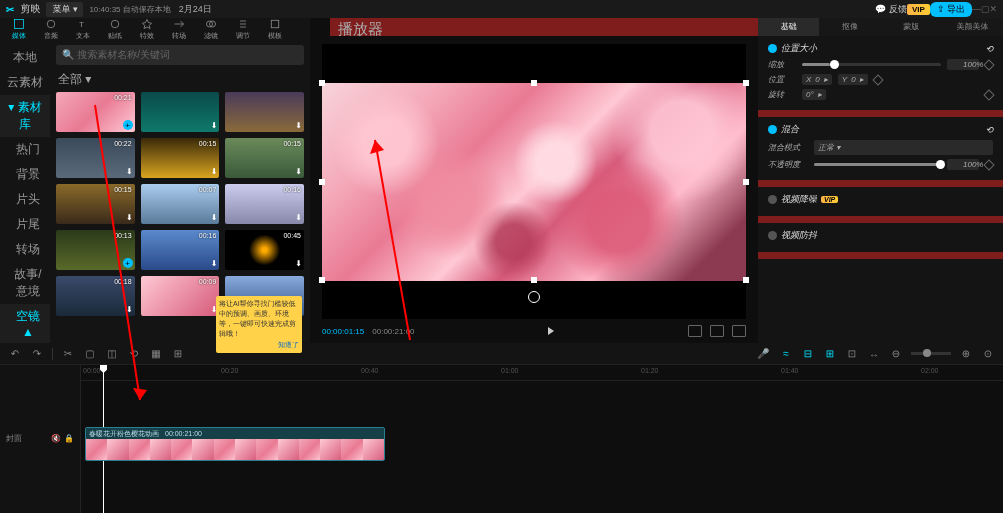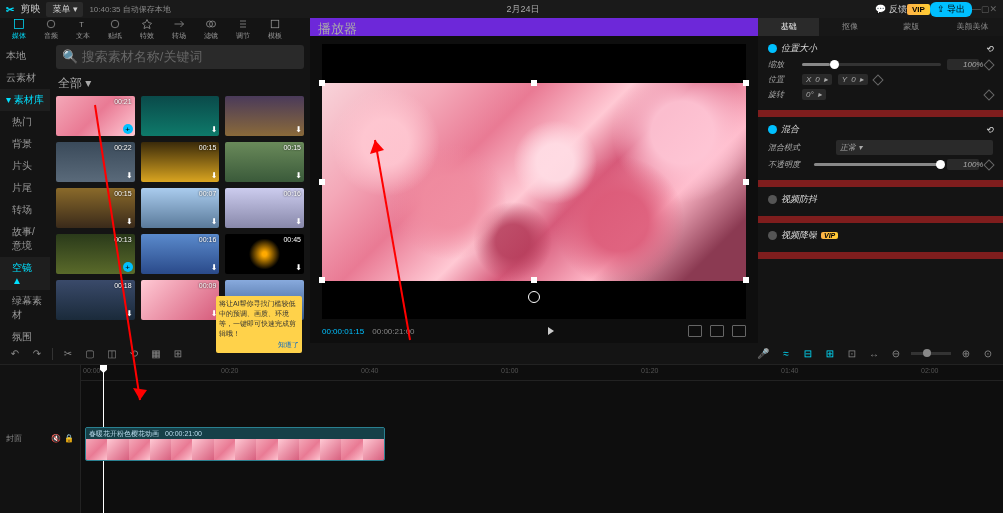--- a/index.html
+++ b/index.html
@@ -1,48 +1,48 @@
 <!DOCTYPE html>
 <html><head>
 <meta charset="utf-8">
 <style>
 * { margin:0; padding:0; box-sizing:border-box; font-family:"Microsoft YaHei",sans-serif; }
 body { background:#0e0e0e; color:#ccc; font-size:10px; width:1003px; height:513px; overflow:hidden; position:relative; }
 .titlebar { height:18px; background:#1a1a1a; display:flex; align-items:center; padding:0 6px; gap:8px; }
 .titlebar .left { display:flex; align-items:center; gap:6px; }
 .titlebar .dropdown { background:#2a2a2a; padding:1px 6px; border-radius:2px; font-size:9px; }
-.titlebar .center { flex:1; text-align:center; font-size:9px; color:#aaa; }
+.titlebar .center { flex:1; text-align:left; font-size:9px; color:#aaa; }
 .titlebar .right { display:flex; align-items:center; font-size:9px; }
 .vip { background:linear-gradient(90deg,#ffb347,#ffcc33); color:#000; padding:1px 5px; border-radius:2px; font-weight:bold; font-size:8px;}
 .btn-blue { background:#00c0ff; color:#000; padding:1px 7px; border-radius:6px; font-size:9px;}
 .titlebar .dash { color:#666; }
 .time-badge { color:#888; font-size:8px; }
 
 .main { display:flex; height:325px; }
 .col-media { width:310px; background:#141414; display:flex; flex-direction:column; }
 .toolbar-top { height:28px; display:flex; align-items:center; gap:10px; padding:0 8px; background:#141414; }
 .toolbar-top .ticon { width:22px; display:flex; flex-direction:column; align-items:center; font-size:7px; color:#999; gap:1px;}
 .toolbar-top .ticon svg { width:12px; height:12px; }
 .media-body { flex:1; display:flex; }
 .media-side { width:50px; background:#141414; padding-top:4px;}
-.media-side div { padding:4px 6px; font-size:10px; color:#999; }
+.media-side div { padding:4px 6px; font-size:12px; color:#999;text-align:center; }
 .media-side .active { color:#00e0ff; background:#1e1e1e;}
 .media-content { flex:1; display:flex; flex-direction:column; }
-.search { margin:4px 6px; background:#2a2a2a; border-radius:3px; padding:3px 6px; font-size:13px; color:#888; }
+.search { margin:4px 6px; background:#2a2a2a; border-radius:3px; padding:3px 6px; font-size:10px; color:#888; }
 .filter { padding:2px 8px; font-size:12px; color:#aaa;}
 .grid { flex:1; overflow:hidden; padding:2px 6px; display:grid; grid-template-columns:repeat(3,1fr); gap:6px; align-content:start;}
 .thumb { height:40px; border-radius:2px; position:relative; background:#333; overflow:hidden;}
 .thumb .dur { position:absolute; top:2px; right:3px; font-size:7px; color:#fff; text-shadow:0 0 2px #000;}
 .thumb .add { position:absolute; bottom:2px; right:2px; width:10px; height:10px; border-radius:50%; background:#00c0ff; color:#000; font-size:8px; display:flex; align-items:center; justify-content:center;}
 .thumb .dl { position:absolute; bottom:2px; right:2px; font-size:8px; color:#fff;}
 .tip { position:absolute; left:216px; top:296px; width:86px; background:#ffd24a; color:#333; font-size:7px; padding:3px; border-radius:2px; z-index:50;}
 .tip .ok { text-align:right; color:#0066cc; font-size:7px; margin-top:1px;}
 
 .col-preview { flex:1; background:#0e0e0e; display:flex; flex-direction:column;}
-.preview-head { height:18px; padding:2px 8px; font-size:13px; color:#aaa; background:#6d28d9;}
+.preview-head { height:18px; padding:2px 8px; font-size:15px; color:#aaa; background:#7f1d1d;margin-left:20px;}
 .preview-stage { flex:1; background:#000; margin:8px 12px 0 12px; position:relative; display:flex; align-items:center; justify-content:center;}
 .stage-img { width:100%; height:72%; background:linear-gradient(135deg,#f8d4da 0%,#f4a8b8 20%,#e97a94 35%,#ffc9d4 50%,#d65a7a 60%,#ffb8c8 75%,#8b3a52 90%); position:relative;}
 .stage-img::before { content:""; position:absolute; inset:0; background:
  radial-gradient(circle at 15% 30%,rgba(255,200,210,.9) 6%,transparent 14%),
  radial-gradient(circle at 30% 60%,rgba(240,140,160,.9) 8%,transparent 18%),
  radial-gradient(circle at 55% 40%,rgba(255,220,228,.95) 7%,transparent 16%),
  radial-gradient(circle at 70% 70%,rgba(220,90,120,.9) 9%,transparent 20%),
  radial-gradient(circle at 85% 25%,rgba(255,200,215,.9) 8%,transparent 18%),
  radial-gradient(circle at 45% 80%,rgba(180,60,90,.85) 6%,transparent 14%);}
 .handle { position:absolute; width:6px; height:6px; background:#fff; }
@@ -68,21 +68,21 @@
 .sec-head .chk { width:9px;height:9px;border-radius:50%;background:#00c0ff;}
 .sec-head .chk.off { background:#555;}
 .row { display:flex; align-items:center; gap:6px; font-size:8px; color:#aaa; margin:4px 0;}
 .row .lbl { width:28px;}
 .row .slider { flex:1; height:3px; background:#333; position:relative; border-radius:2px;}
 .row .slider .fill{position:absolute;left:0;top:0;bottom:0;background:#888;border-radius:2px;}
 .row .slider .knob{position:absolute;top:-3px;width:9px;height:9px;background:#fff;border-radius:50%;}
 .row .val { width:30px; background:#2a2a2a; text-align:center; padding:1px 16px; border-radius:2px; font-size:8px;}
 .row .diamond{width:8px;height:8px;border:1px solid #666;transform:rotate(45deg);}
 .row .xy {background:#2a2a2a;padding:1px 4px;border-radius:2px;display:flex;gap:4px;align-items:center;}
-.row .sel {flex:1;background:#2a2a2a;padding:2px 4px;border-radius:2px;margin-left:22px;}
+.row .sel {flex:1;background:#2a2a2a;padding:2px 4px;border-radius:2px;}
 .vip-tag{background:linear-gradient(90deg,#ffb347,#ffcc33);color:#000;font-size:7px;padding:0 3px;border-radius:2px;font-weight:bold;}
 
 .timeline { height:170px; background:#0e0e0e; display:flex; flex-direction:column;}
 .tl-toolbar { height:22px; display:flex; align-items:center; gap:8px; padding:0 8px; background:#141414; border-bottom:1px solid #222;}
 .tl-toolbar .ti{width:14px;height:14px;display:flex;align-items:center;justify-content:center;color:#888;font-size:10px;}
 .tl-toolbar .sep{width:1px;height:12px;background:#333;}
 .tl-body { flex:1; position:relative; display:flex;}
 .tl-tracks-label { width:81px; background:#121212; border-right:1px solid #222;}
 .tl-tracks-label .trk{height:22px;display:flex;align-items:center;justify-content:space-between;padding:0 6px;font-size:8px;color:#888;margin-top:62px;}
 .tl-area { flex:1; position:relative;}
@@ -358,28 +358,28 @@
             <div class="fill" style="width:100%"></div>
             <div class="knob" style="left:calc(100% - 5px)"></div>
           </div>
           <span class="val">100%</span>
           <span class="diamond"></span>
         </div>
     </div>
     <div class="section">
       <div class="sec-head">
           <span class="chk off"></span>
-          <span>视频防抖</span>
+          <span>视频降噪</span> 
+          <span class="vip-tag">VIP</span>
         </div>
     </div>
     <div class="section">
       <div class="sec-head">
           <span class="chk off"></span>
-          <span>视频降噪</span> 
-          <span class="vip-tag">VIP</span>
+          <span>视频防抖</span>
         </div>
     </div>
   </div>
 </div>
 
 <div class="timeline">
   <div class="tl-toolbar">
     <div class="ti">↶</div>
     <div class="ti">↷</div>
     <div class="sep"></div>

